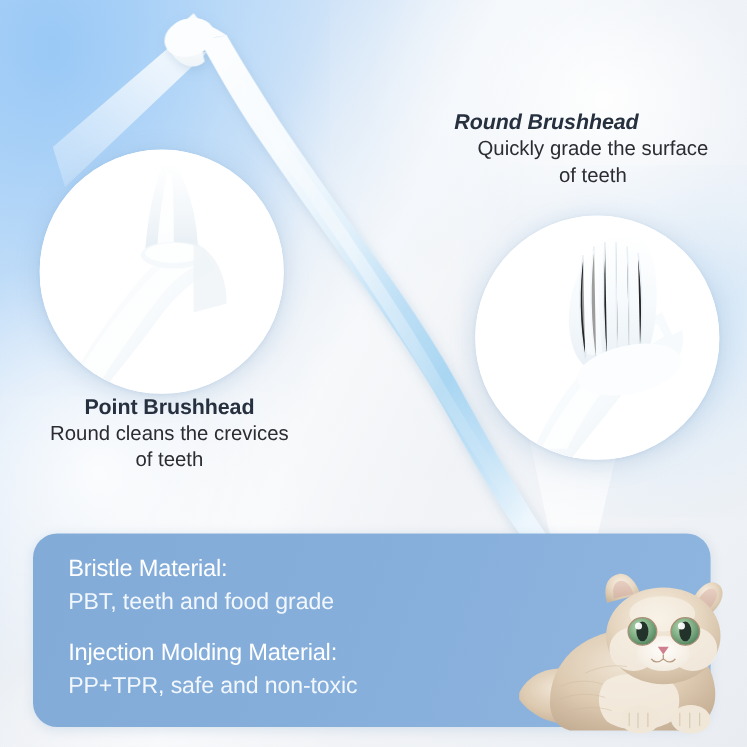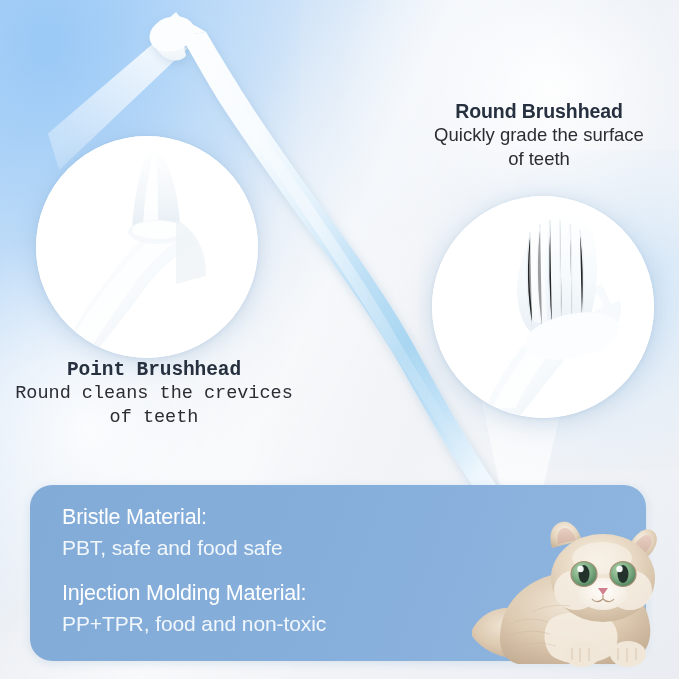--- a/index.html
+++ b/index.html
@@ -100,22 +100,22 @@
     line-height: 1.25;
     white-space: nowrap;
   }
   .label-body {
     font-size: 18.5px;
     color: #2c2c33;
     line-height: 1.3;
     white-space: nowrap;
   }
   .label-right { left: 413px; top: 99px; text-align: center; width: 252px; }
-  .label-right .label-title { width: 100%; text-align: center; }
-  .label-left { left: 14px; top: 358px; text-align: center; width: 280px; font-family: Liberation Mono, monospace; }
+  .label-right .label-title { width: 100%; text-align: left; font-style: italic; }
+  .label-left { left: 14px; top: 358px; text-align: center; width: 280px; }
   .label-left .label-title { width: 100%; text-align: center; }
 
   
   .panel {
     position: absolute;
     left: 30px; top: 485px;
     width: 616px; height: 176px;
     border-radius: 22px;
     background: linear-gradient(110deg, #82abd7 0%, #86aedb 45%, #8fb6df 100%);
     box-shadow: 0 2px 10px rgba(120,160,200,0.22);
@@ -322,25 +322,25 @@
   <div class="label label-left">
     <div class="label-title">Point Brushhead</div>
     <div class="label-body">Round cleans the crevices</div>
     <div class="label-body">of teeth</div>
   </div>
 
   <div class="panel">
     <div class="panel-content">
       <div class="panel-row">
         <div class="panel-head">Bristle Material:</div>
-        <div class="panel-sub">PBT, safe and food safe</div>
+        <div class="panel-sub">PBT, teeth and food grade</div>
       </div>
       <div class="panel-row">
         <div class="panel-head">Injection Molding Material:</div>
-        <div class="panel-sub">PP+TPR, food and non-toxic</div>
+        <div class="panel-sub">PP+TPR, safe and non-toxic</div>
       </div>
     </div>
   </div>
 
   <div class="cat-wrap">
     <svg viewBox="0 0 209 155" width="209" height="155">
       <defs>
         <radialGradient id="furBody" cx="45%" cy="35%" r="75%">
           <stop offset="0%" stop-color="#efe4d4"></stop>
           <stop offset="55%" stop-color="#ddcab1"></stop>

